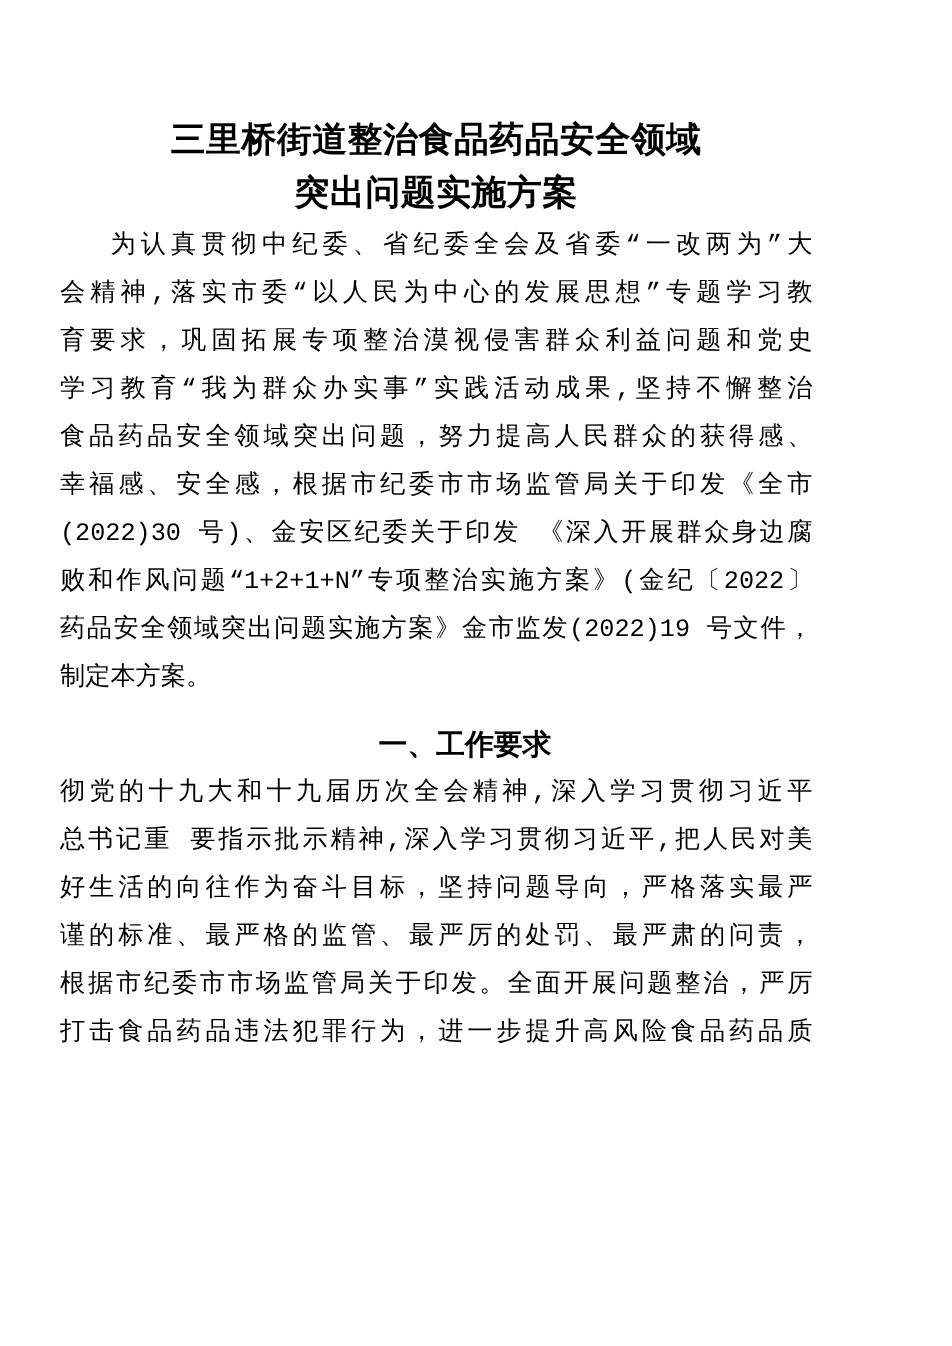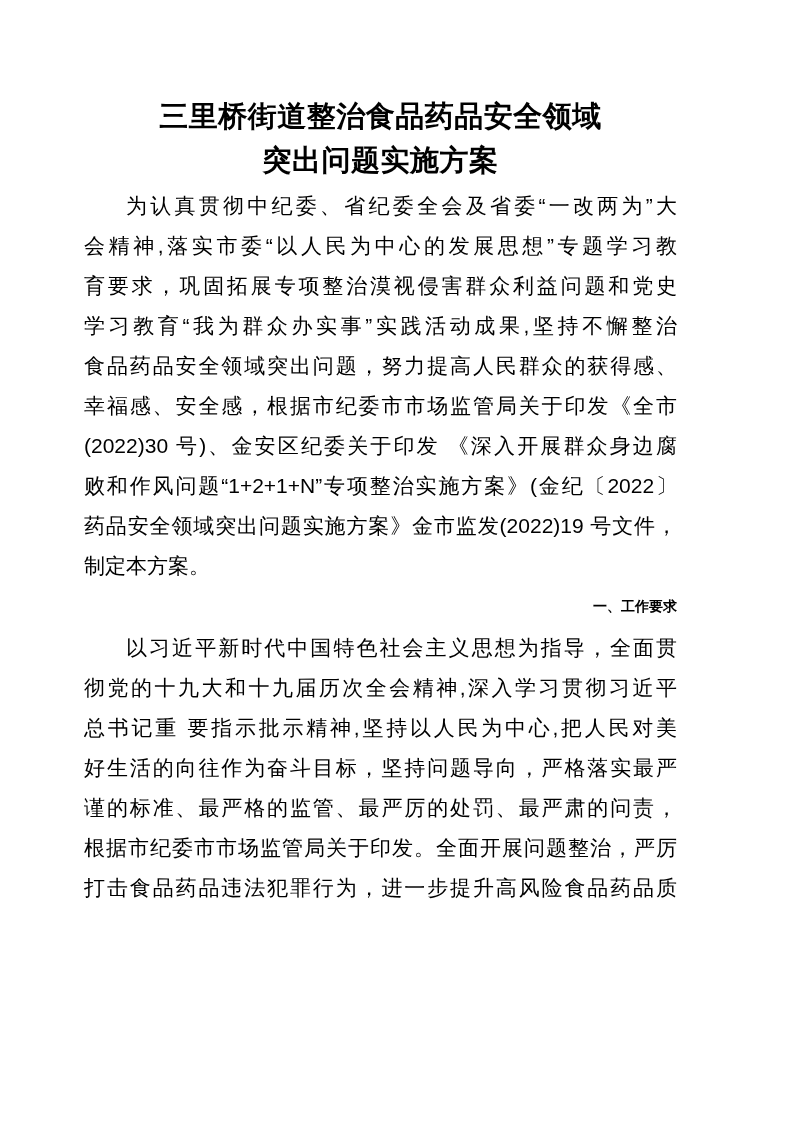--- a/index.html
+++ b/index.html
@@ -6,62 +6,63 @@
     margin: 0;
     padding: 0;
     background: #ffffff;
   }
   .page {
     position: relative;
     width: 793px;
     height: 1122px;
     background: #ffffff;
     box-sizing: border-box;
-    padding: 94px 116px 0 84px;
+    padding: 94px 116px 0 50px;
     color: #000000;
     overflow: hidden;
   }
   .doc-title {
     font-family: "DejaVu Serif", "Liberation Serif", serif;
     font-weight: bold;
     font-size: 29px;
     line-height: 44px;
     text-align: center;
     letter-spacing: 0.5px;
     margin-bottom: 4px;
   }
   .para {
     margin: 0;
   }
   .line {
-    font-family: Liberation Sans, sans-serif;
+    font-family: Liberation Mono, monospace;
     font-size: 21px;
     line-height: 40px;
     height: 40px;
     text-align: justify;
     text-align-last: justify;
     overflow: hidden;
     white-space: normal;
   }
   .line.indent {
     text-indent: 2em;
   }
   .line.para-end {
     text-align: right;
     text-align-last: left;
   }
   .section-heading {
     font-family: "DejaVu Sans", "Liberation Sans", sans-serif;
     font-weight: bold;
-    font-size: 14px;
+    font-size: 24px;
     line-height: 40px;
     height: 40px;
+    margin-top: 14px;
     margin-bottom: 2px;
     text-indent: 2em;
-    text-align: right;
+    text-align: center;
   }
 </style>
 </head>
 <body>
 
 <div class="page">
 
   <div class="doc-title">
     <div>三里桥街道整治食品药品安全领域</div>
     <div>突出问题实施方案</div>
@@ -76,22 +77,21 @@
     <div class="line">幸福感、安全感，根据市纪委市市场监管局关于印发《全市</div>
     <div class="line">(2022)30 号)、金安区纪委关于印发 《深入开展群众身边腐</div>
     <div class="line">败和作风问题“1+2+1+N”专项整治实施方案》(金纪〔2022〕</div>
     <div class="line">药品安全领域突出问题实施方案》金市监发(2022)19 号文件，</div>
     <div class="line para-end">制定本方案。</div>
   </div>
 
   <div class="section-heading">一、工作要求</div>
 
   <div class="para">
-    <div class="line indent">以习近平新时代中国特色社会主义思想为指导，全面贯</div>
     <div class="line">彻党的十九大和十九届历次全会精神,深入学习贯彻习近平</div>
-    <div class="line">总书记重 要指示批示精神,坚持以人民为中心,把人民对美</div>
+    <div class="line">总书记重 要指示批示精神,深入学习贯彻习近平,把人民对美</div>
     <div class="line">好生活的向往作为奋斗目标，坚持问题导向，严格落实最严</div>
     <div class="line">谨的标准、最严格的监管、最严厉的处罚、最严肃的问责，</div>
     <div class="line">根据市纪委市市场监管局关于印发。全面开展问题整治，严厉</div>
     <div class="line">打击食品药品违法犯罪行为，进一步提升高风险食品药品质</div>
   </div>
 
 </div>
 
 </body></html>

